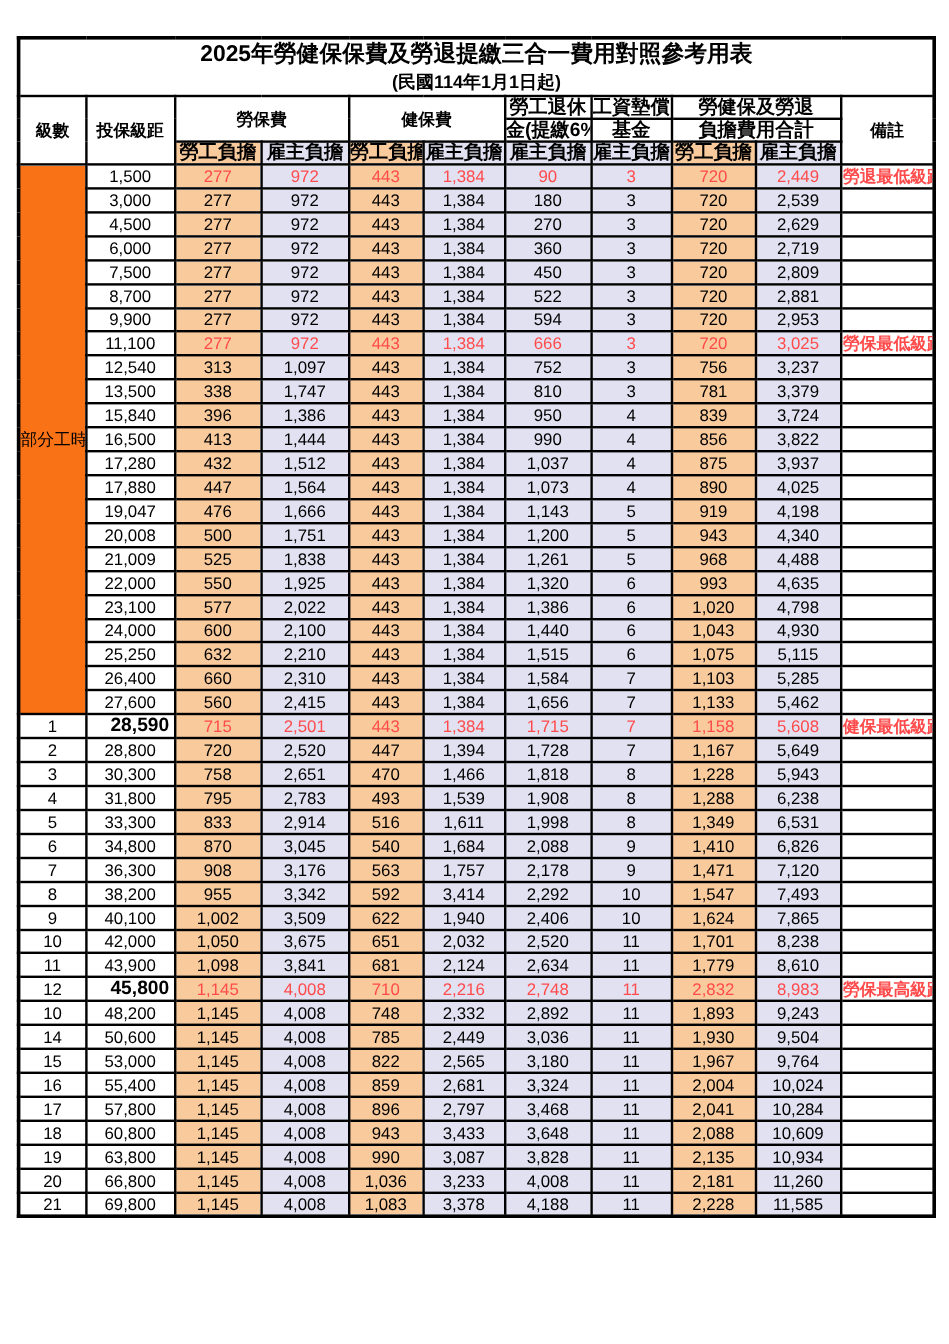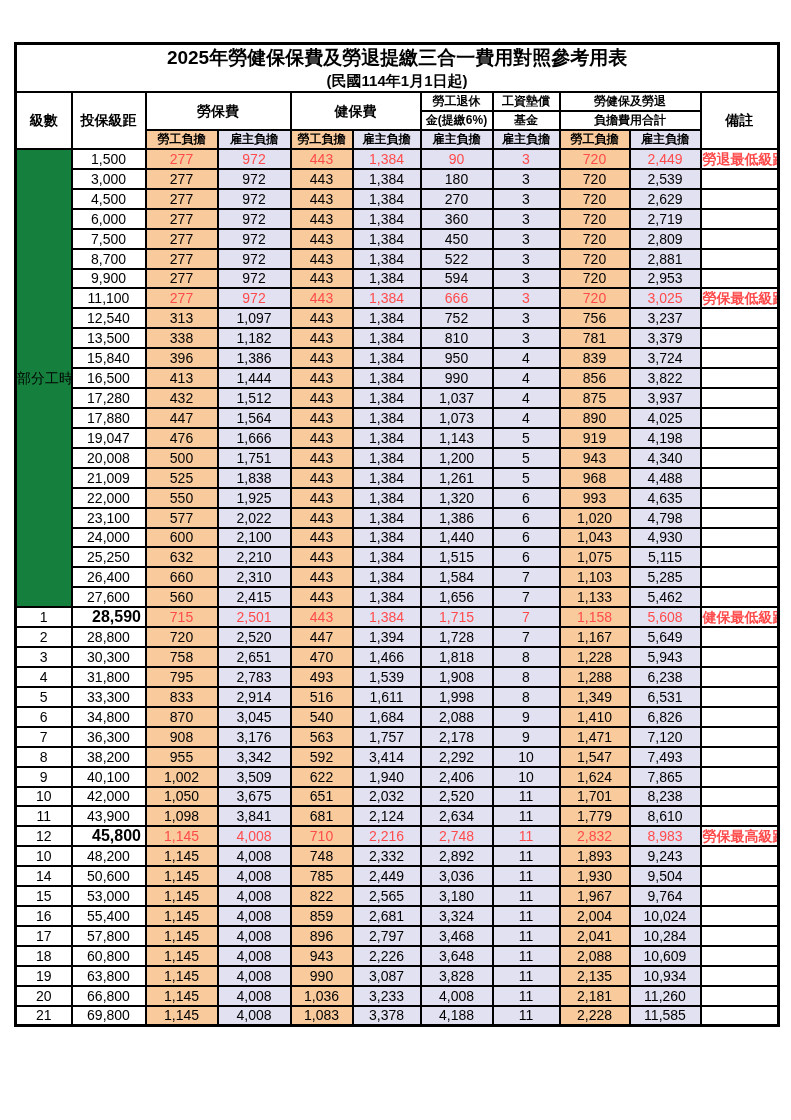--- a/index.html
+++ b/index.html
@@ -2,45 +2,45 @@
 <html><head>
 <meta charset="utf-8">
 <style>
   * { margin:0; padding:0; box-sizing:border-box; }
   html,body { background:#ffffff; }
   .page {
     position:relative; width:791px; height:1120px; background:#ffffff;
     font-family:"Liberation Sans", sans-serif; color:#000; overflow:hidden;
   }
   table.fee {
-    position:absolute; left:14px; top:42px; width:763px;
+    position:absolute; left:14px; top:30px; width:763px;
     border-collapse:collapse; table-layout:fixed;
     border:3px solid #000;
   }
   .fee th, .fee td {
     border:2px solid #000; text-align:center; vertical-align:middle;
     padding:0; overflow:hidden; white-space:nowrap;
   }
   
   .title-cell { background:#fff; padding:4px 0 5px 0; }
   .title-line1 { font-size:19px; font-weight:bold; line-height:26px; }
   .title-line2 { font-size:15px; font-weight:bold; line-height:20px;text-align:center; }
   
   .fee thead th { font-weight:600; background:#fff; }
   .h-main { font-size:14px; height:17px; line-height:17px; }
-  .h-sub  { font-size:12px; height:17px; line-height:17px; }
+  .h-sub  { font-size:16px; height:17px; line-height:17px; }
   .emp-h  { background:#F9CA9C !important; }
   .er-h   { background:#E2E1F2 !important; }
   
   .fee tbody td { height:19.93px; font-size:14px; line-height:1; }
   td.emp { background:#F9CA9C; }
   td.er  { background:#E2E1F2; }
   td.lv, td.amt { background:#fff; }
   td.amt.big { font-size:16px; font-weight:bold;padding-left:16px; }
-  td.group { background:#15803d; font-size:12px; letter-spacing:0;margin-top:32px; }
+  td.group { background:#f97316; font-size:12px; letter-spacing:0;margin-top:32px; }
   td.note { background:#fff; font-size:10px; font-weight:bold; color:#FF3B3B; padding:0 1px; }
   tr.hl td { color:#FF4B4B; }
   tr.hl td.lv, tr.hl td.amt, tr.hl td.group { color:#000; }
 </style>
 </head>
 <body>
 
 <div class="page">
   <table class="fee">
     <colgroup>
@@ -195,21 +195,21 @@
           <td class="er">1,384</td>
           <td class="er">752</td>
           <td class="er">3</td>
           <td class="emp">756</td>
           <td class="er">3,237</td>
           <td class="note"></td>
         </tr>
         <tr>
           <td class="amt">13,500</td>
           <td class="emp">338</td>
-          <td class="er">1,182</td>
+          <td class="er">1,747</td>
           <td class="emp">443</td>
           <td class="er">1,384</td>
           <td class="er">810</td>
           <td class="er">3</td>
           <td class="emp">781</td>
           <td class="er">3,379</td>
           <td class="note"></td>
         </tr>
         <tr>
           <td class="amt">15,840</td>
@@ -587,21 +587,21 @@
           <td class="emp">2,041</td>
           <td class="er">10,284</td>
           <td class="note"></td>
         </tr>
         <tr>
           <td class="lv">18</td>
           <td class="amt">60,800</td>
           <td class="emp">1,145</td>
           <td class="er">4,008</td>
           <td class="emp">943</td>
-          <td class="er">2,226</td>
+          <td class="er">3,433</td>
           <td class="er">3,648</td>
           <td class="er">11</td>
           <td class="emp">2,088</td>
           <td class="er">10,609</td>
           <td class="note"></td>
         </tr>
         <tr>
           <td class="lv">19</td>
           <td class="amt">63,800</td>
           <td class="emp">1,145</td>

